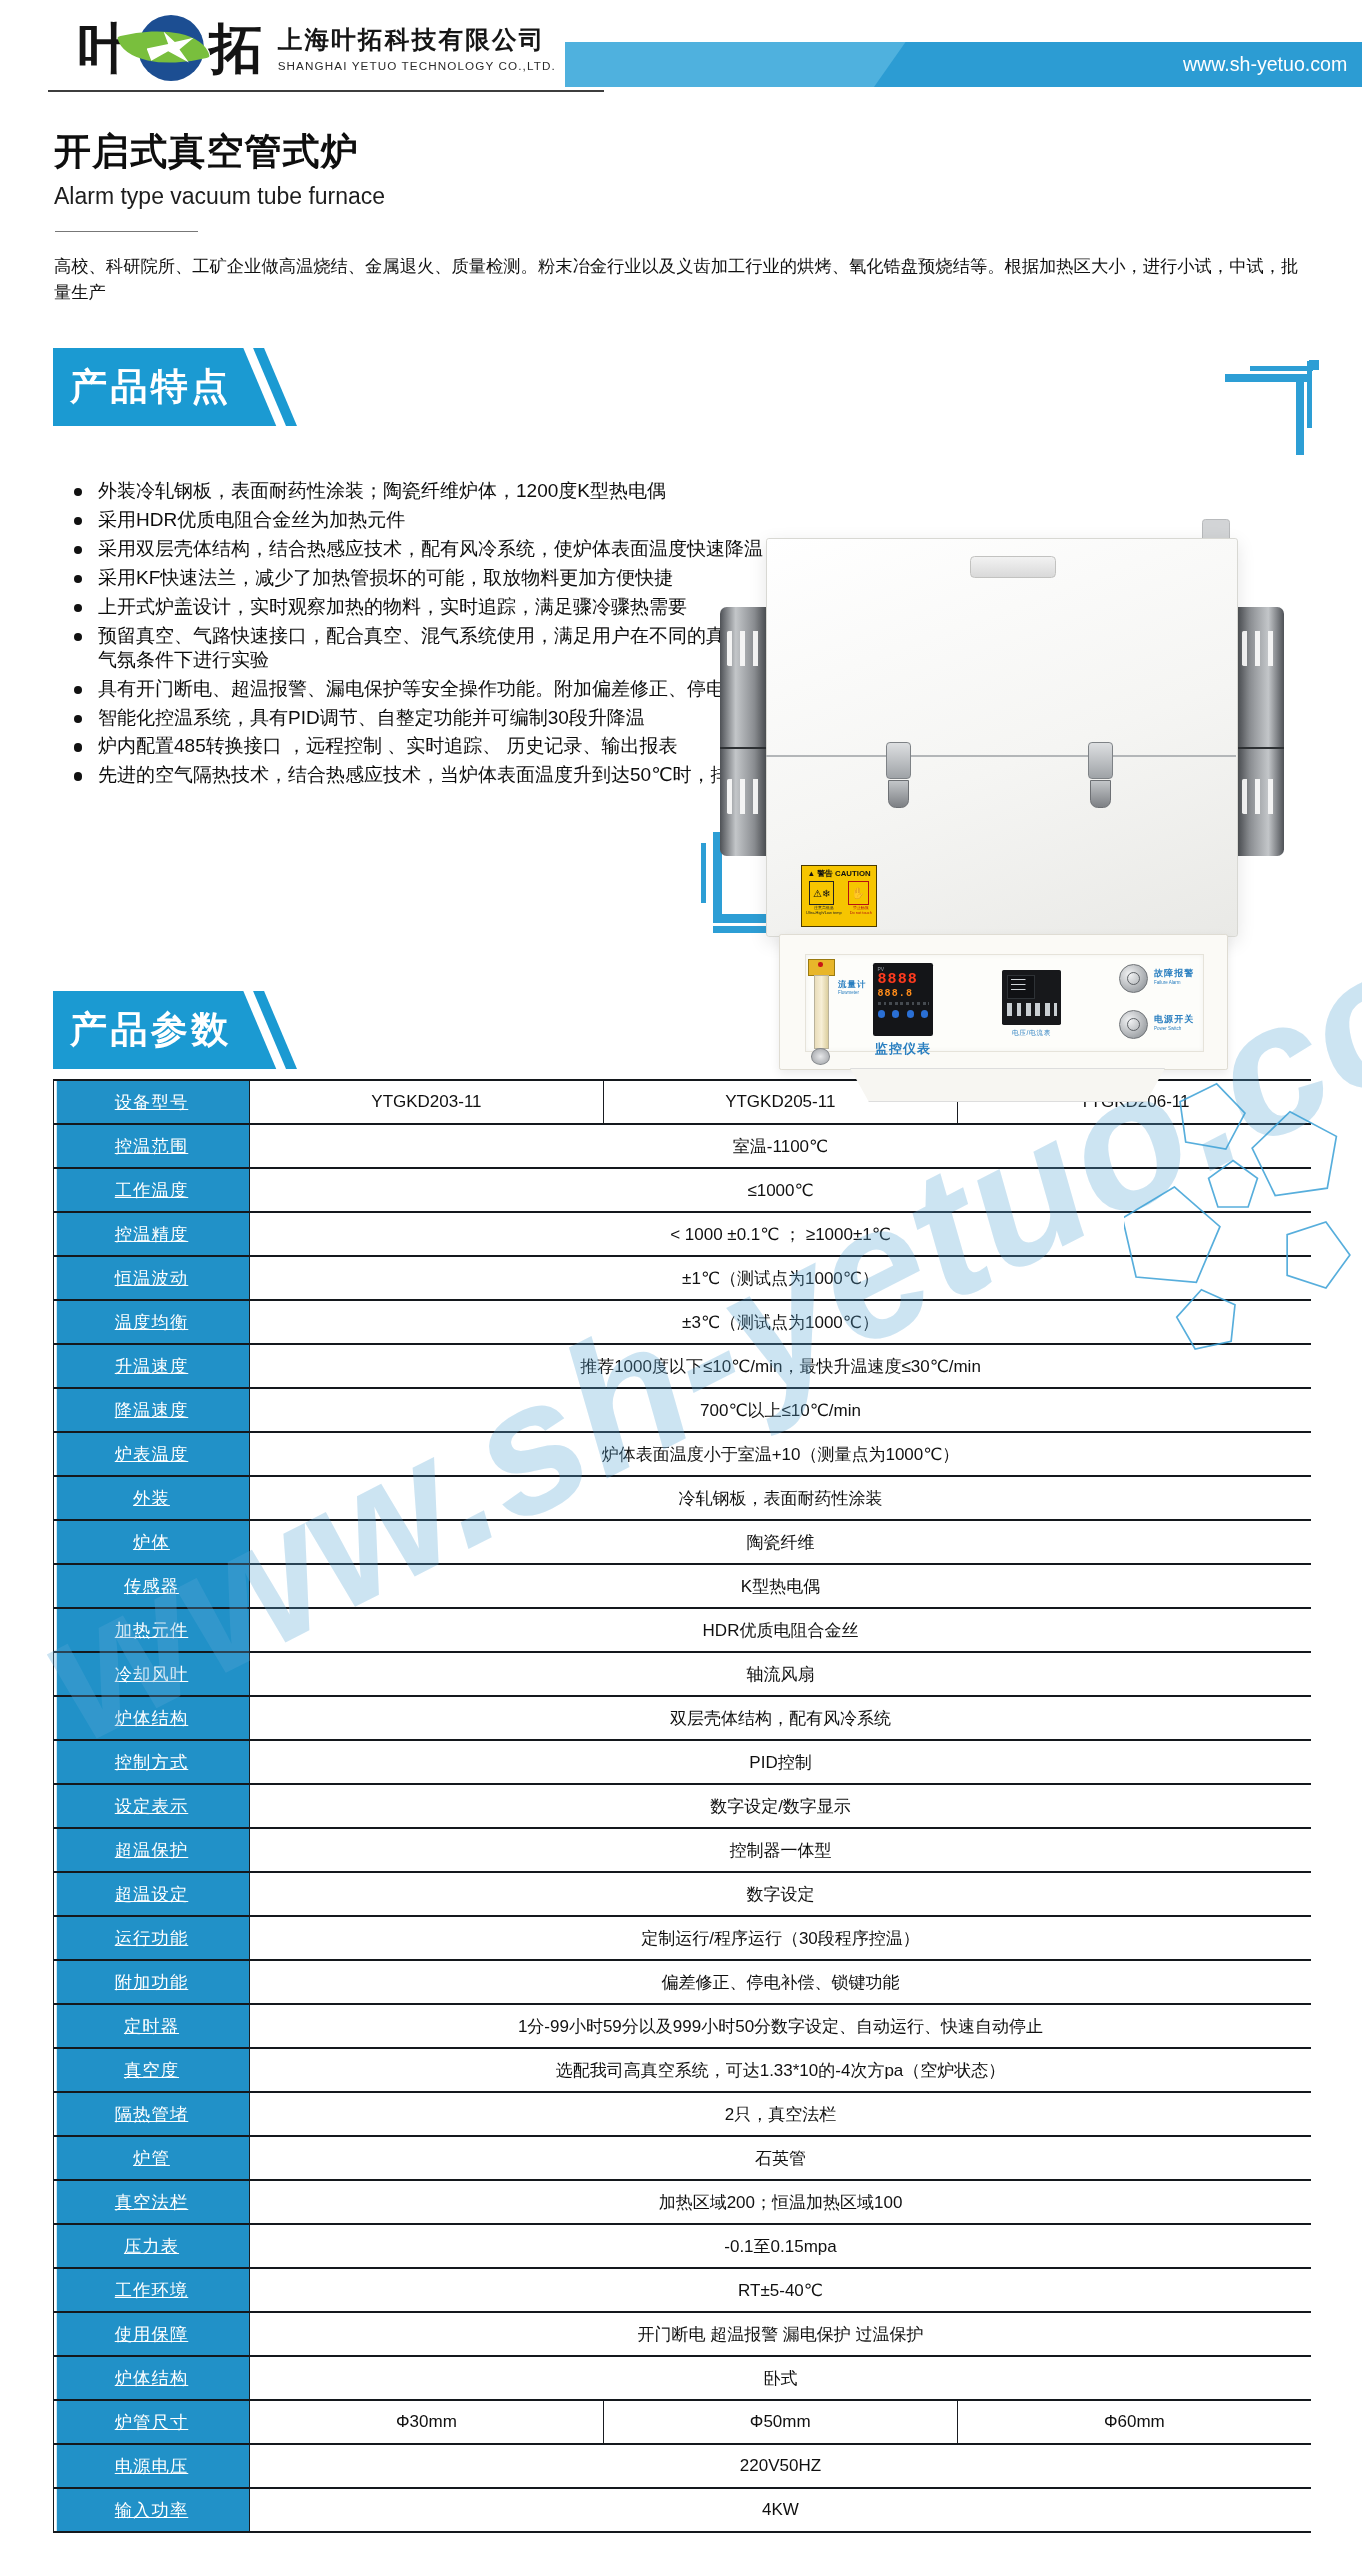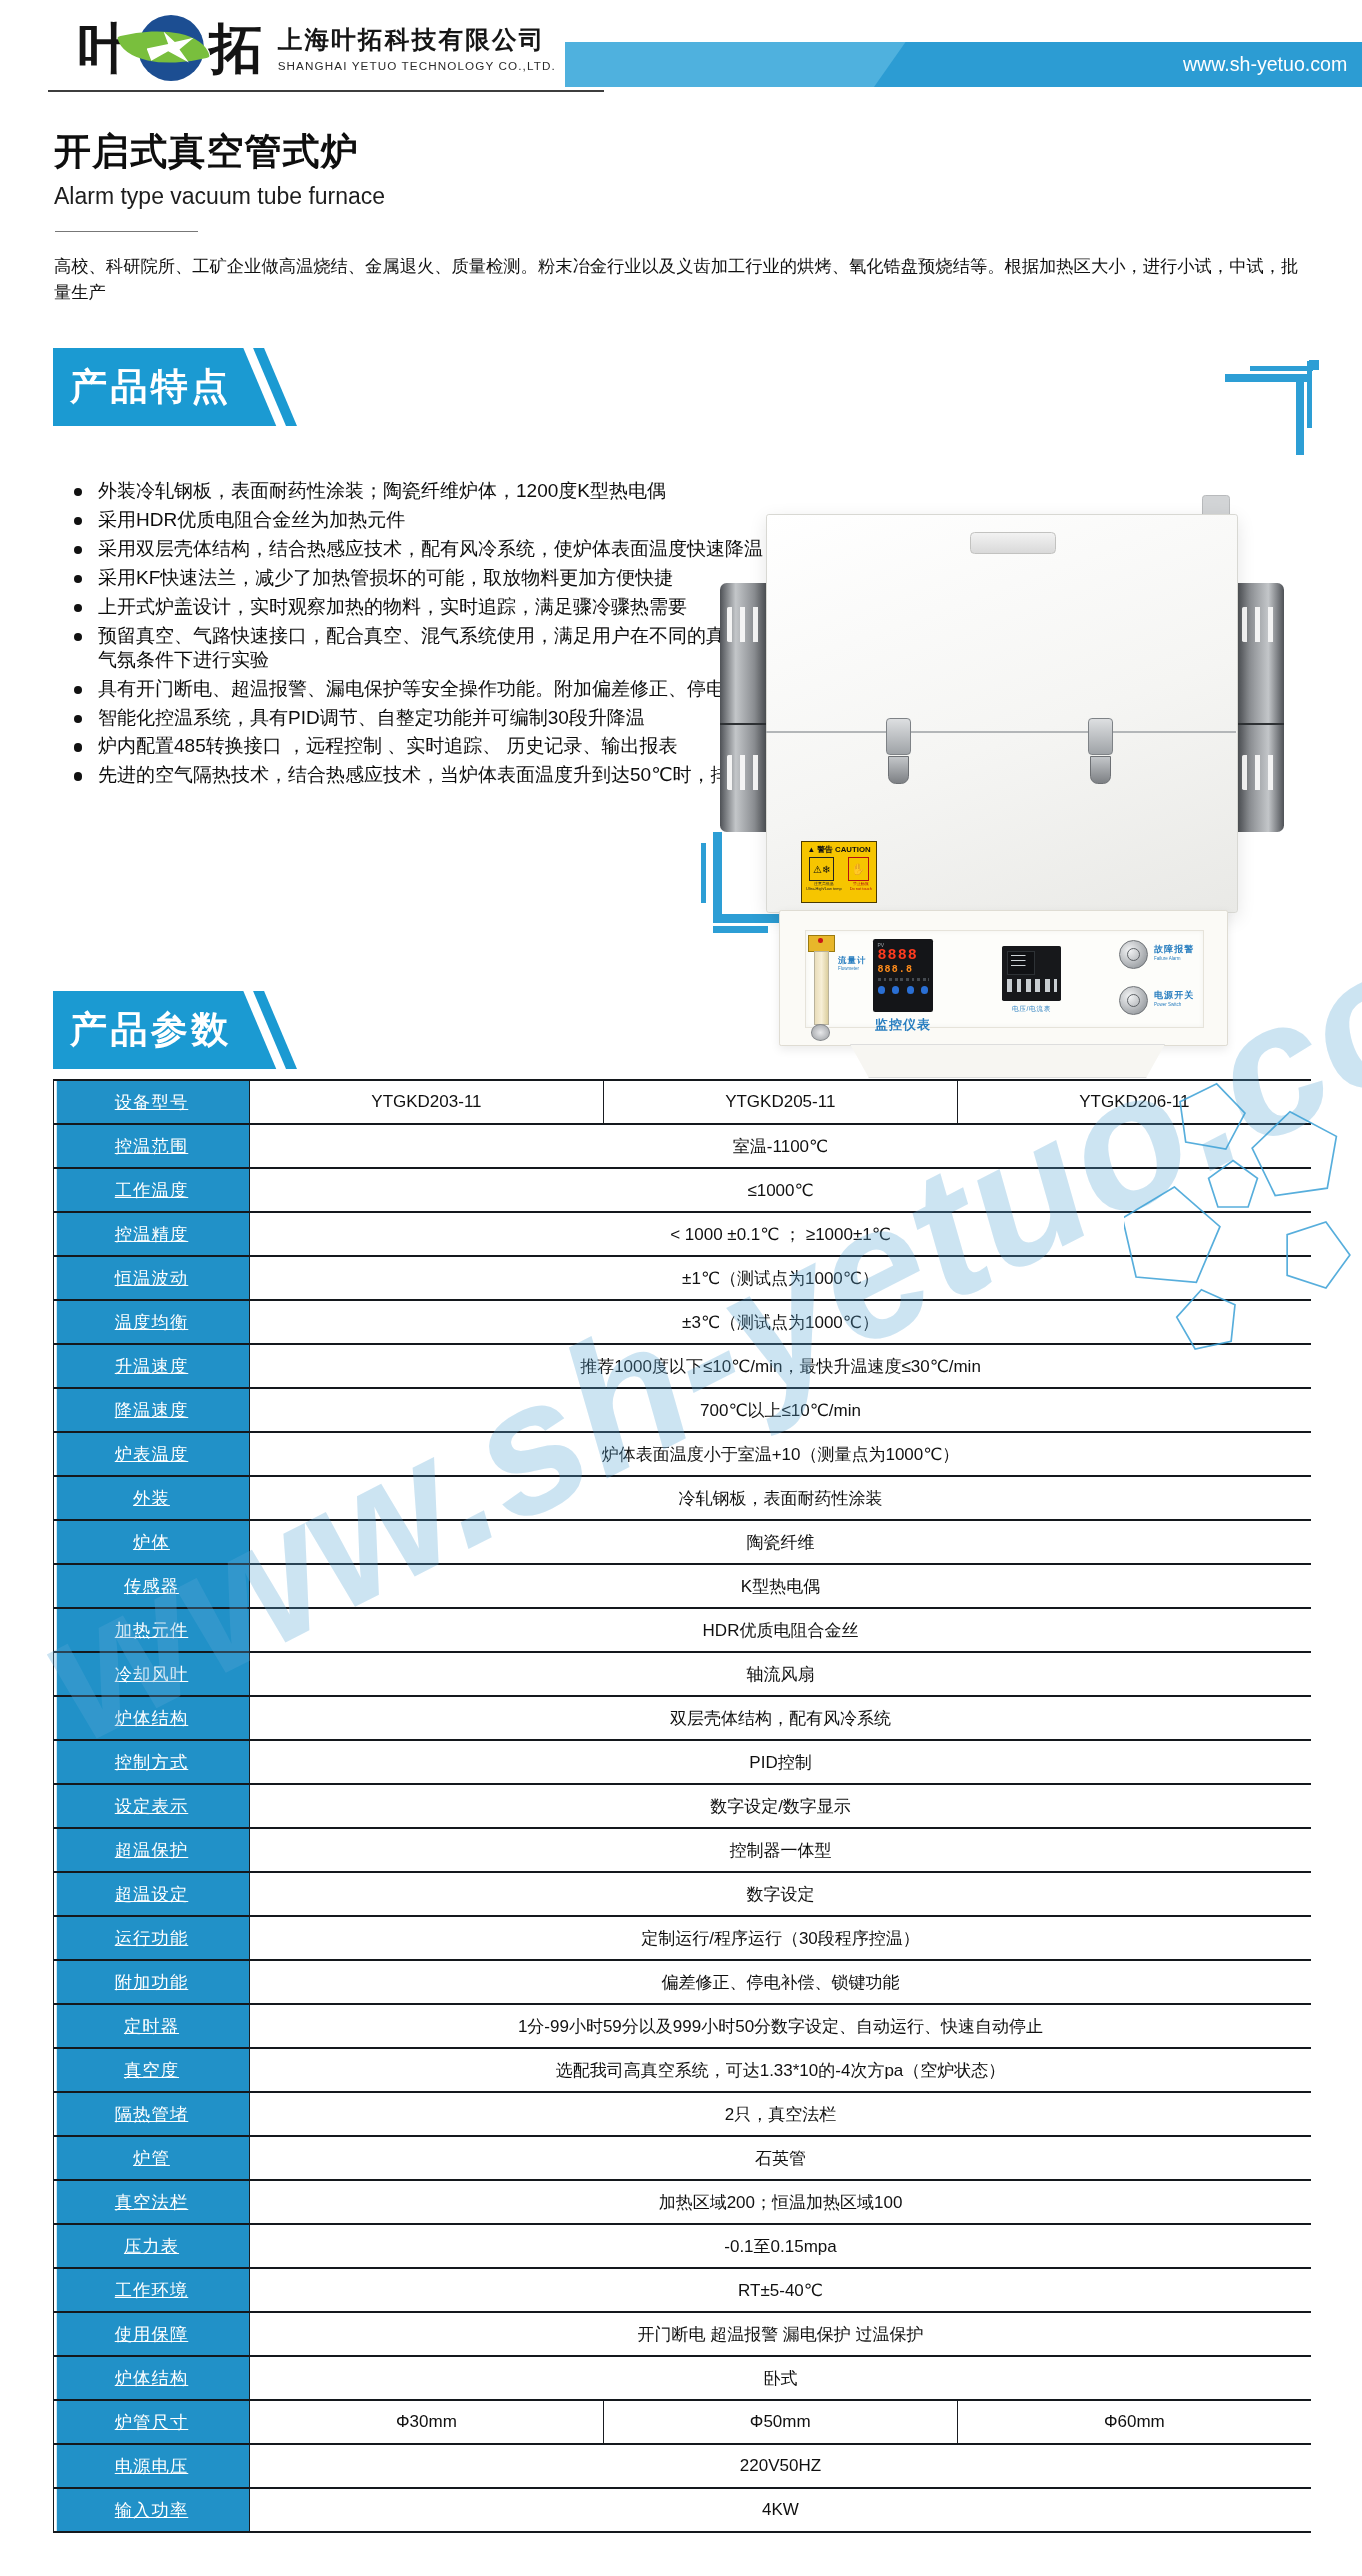--- a/index.html
+++ b/index.html
@@ -49,21 +49,21 @@
   .deco{position:absolute;background:#2d9ed5;}
   
   .pents{position:absolute;left:1124px;top:1076px;z-index:4;}
 
   
   .watermark{position:absolute;left:5.6px;top:1594px;font-size:185px;font-weight:600;font-style:italic;
              white-space:nowrap;color:#5aa7d6;opacity:.30;transform:rotate(-27deg);transform-origin:0 0;
              z-index:2;letter-spacing:1.1px;}
 
   
-  .furnace{position:absolute;left:688px;top:492px;width:660px;height:604px;z-index:3;}
+  .furnace{position:absolute;left:688px;top:516px;width:660px;height:604px;z-index:3;}
   .f-body{position:absolute;left:78px;top:22.4px;width:470px;height:397px;border-radius:2.8px;
           background:linear-gradient(160deg,#ffffff 0%,#f5f5f3 55%,#e9e9e6 100%);
           border:0.6px solid #d8d8d3;box-shadow:0 5.6px 18px rgba(0,0,0,.10);}
   .f-hinge{position:absolute;left:514px;top:3.4px;width:26px;height:22.4px;background:#d2d4d6;border:0.6px solid #b8babc;border-radius:3.4px 3.4px 0 0;}
   .f-handle{position:absolute;left:282px;top:40px;width:84px;height:20px;background:linear-gradient(#f2f2f2,#d9d9d9);
             border:1.1px solid #c2c2c0;border-radius:4.5px;}
   .f-seam{position:absolute;left:78px;top:239px;width:470px;height:1.7px;background:#b3b6b8;}
   .f-latch{position:absolute;width:24.6px;height:64px;}
   .f-latch .top{height:35px;background:linear-gradient(180deg,#dddfe1,#9fa3a7);border:0.6px solid #7e8286;border-radius:3.9px;}
   .f-latch .bot{width:19px;height:26px;margin:1.1px auto 0;background:linear-gradient(180deg,#c3c6c9,#7d8084);

